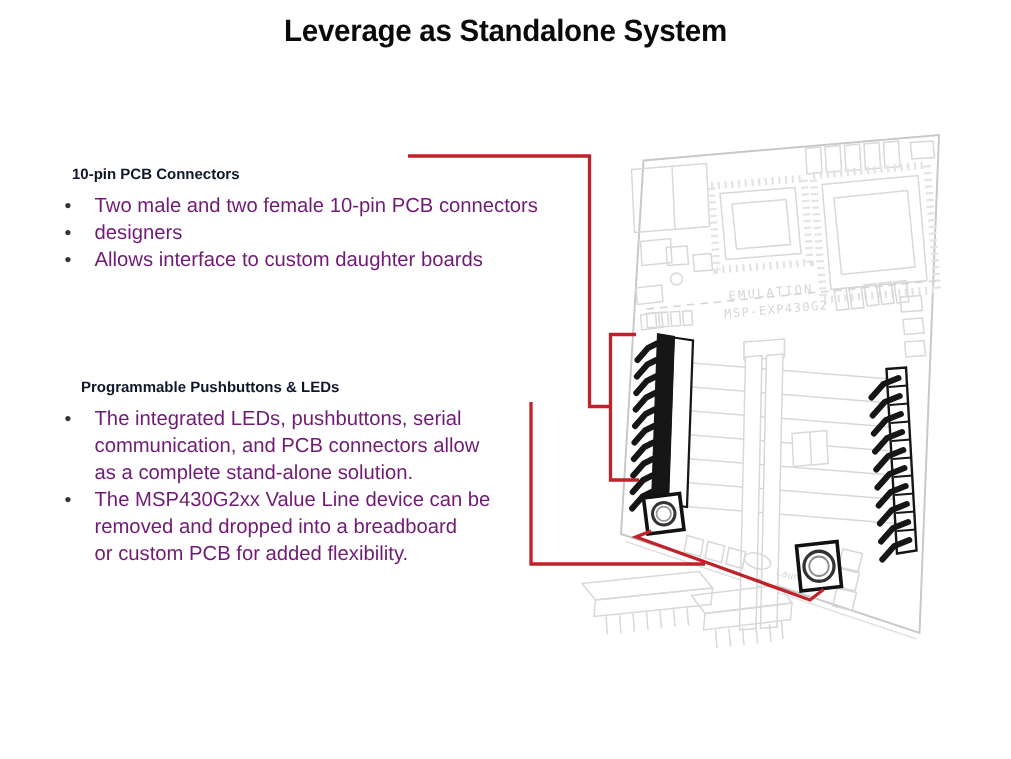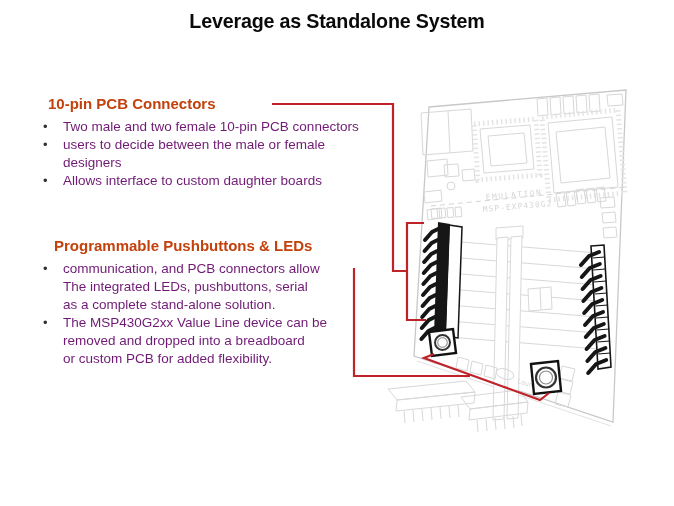--- a/index.html
+++ b/index.html
@@ -4,21 +4,21 @@
 <style>
   html,body{margin:0;padding:0;background:#ffffff;}
   body{width:674px;height:506px;position:relative;overflow:hidden;
        font-family:"Liberation Sans","DejaVu Sans",sans-serif;color:#222;}
   .title{position:absolute;left:0;right:0;top:9px;text-align:center;
          font-size:20.5px;font-weight:bold;color:#0a0a0a;letter-spacing:-0.2px;
          transform:scaleX(.96);transform-origin:center;}
   .sec{position:absolute;left:39px;}
   .sec1{top:95px;}
   .sec2{top:237px;}
-  .sec h2{margin:0 0 6px 9px;font-size:15px;font-weight:bold;color:#c2410c;}
+  .sec h2{margin:16px 0 6px 9px;font-size:10px;font-weight:bold;color:#0f172a;}
   .sec2 h2{margin-left:15px;}
   ul.bullets{list-style:none;margin:0;padding:0;}
   ul.bullets li{display:flex;margin:0;}
   .mark{width:20px;padding-left:4px;font-size:13px;line-height:18px;color:#333;flex:none;}
   .txt .ln{font-size:13.5px;line-height:18px;color:#701a75;white-space:nowrap;}
   svg.board{position:absolute;left:0;top:0;pointer-events:none;}
 </style>
 </head>
 <body>
 
@@ -29,41 +29,40 @@
   <ul class="bullets">
     <li>
       <span class="mark">•</span>
       <div class="txt">
         <div class="ln">Two male and two female 10-pin PCB connectors</div>
       </div>
     </li>
     <li>
       <span class="mark">•</span>
       <div class="txt">
-        <div class="ln">users to decide between the male or female</div>
         <div class="ln">designers</div>
       </div>
     </li>
     <li>
       <span class="mark">•</span>
       <div class="txt">
         <div class="ln">Allows interface to custom daughter boards</div>
       </div>
     </li>
   </ul>
 </div>
 
 <div class="sec sec2">
   <h2>Programmable Pushbuttons &amp; LEDs</h2>
   <ul class="bullets">
     <li>
       <span class="mark">•</span>
       <div class="txt">
+        <div class="ln">The integrated LEDs, pushbuttons, serial</div>
         <div class="ln">communication, and PCB connectors allow</div>
-        <div class="ln">The integrated LEDs, pushbuttons, serial</div>
         <div class="ln">as a complete stand-alone solution.</div>
       </div>
     </li>
     <li>
       <span class="mark">•</span>
       <div class="txt">
         <div class="ln">The MSP430G2xx Value Line device can be</div>
         <div class="ln">removed and dropped into a breadboard</div>
         <div class="ln">or custom PCB for added flexibility.</div>
       </div>

